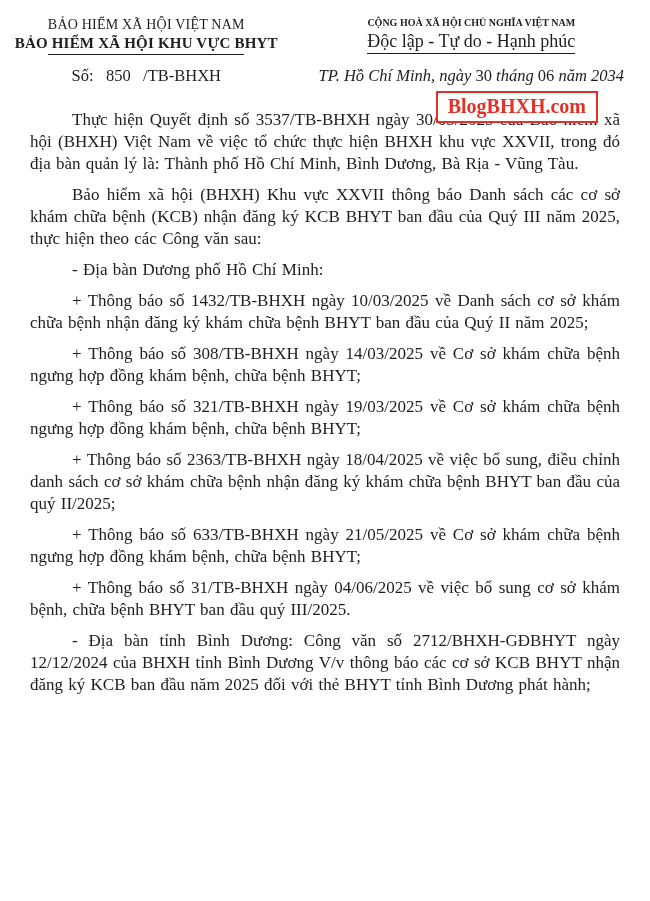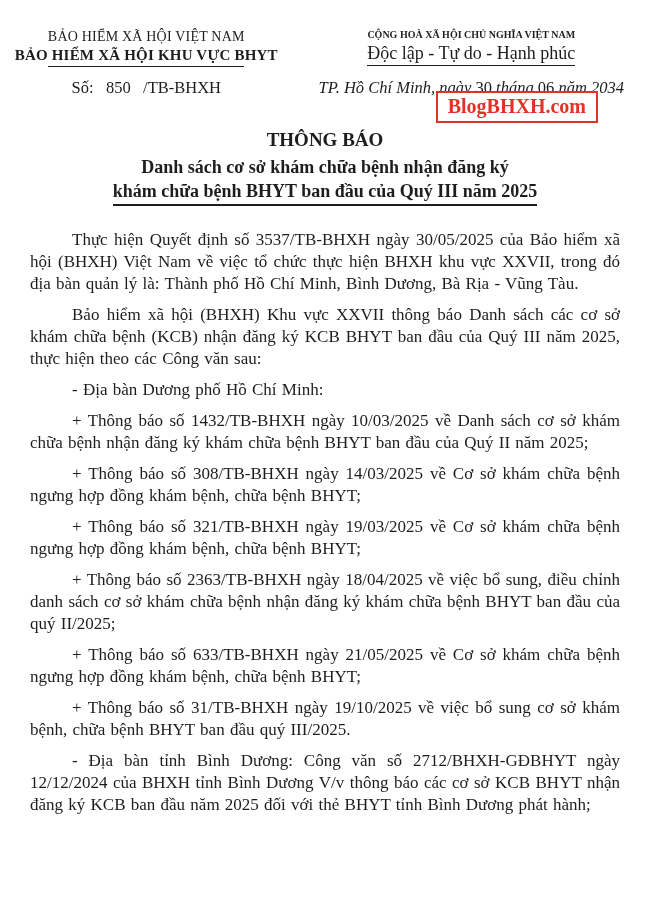--- a/index.html
+++ b/index.html
@@ -6,21 +6,21 @@
   .page {
     position: relative;
     width: 650px;
     height: 901px;
     background: #ffffff;
     font-family: "Liberation Serif", "DejaVu Serif", serif;
     color: #1d1d1d;
     overflow: hidden;
   }
   
-  .header { display: flex; padding-top: 29px; }
+  .header { display: flex; padding-top: 17px; }
   .h-col-left  { width: 45%; text-align: center; }
   .h-col-right { width: 55%; text-align: center; }
   .org-line1 { font-size: 14px; letter-spacing: 0.2px; }
   .org-line2 { font-size: 15px; font-weight: bold; margin-top: 2px; letter-spacing: 0.2px; }
   .org-rule  { width: 196px; border-bottom: 1.6px solid #1d1d1d; margin: 2px auto 0; height: 0; }
   .nat-line1 { font-size: 10px; font-weight: bold; }
   .nat-line2 {
     font-size: 18px; font-weight: normal;
     display: inline-block; border-bottom: 1.6px solid #1d1d1d;
     padding-bottom: 1px; margin-top: 3px;
@@ -74,34 +74,27 @@
 
   <div class="row2">
     <div class="doc-number">Số:   850   /TB-BHXH</div>
     <div class="place-date">
       <span>TP. Hồ Chí Minh, ngày </span><span class="upright">30</span><span> tháng </span><span class="upright">06</span><span> năm 2034</span>
     </div>
   </div>
 
   <div class="badge">BlogBHXH.com</div>
 
-  <div class="title-block">
-    <div class="title-1">THÔNG BÁO</div>
-    <div class="title-2">Danh sách cơ sở khám chữa bệnh nhận đăng ký</div>
-    <div class="title-3">
-      <span class="underlined">khám chữa bệnh BHYT ban đầu của Quý III năm 2025</span>
-    </div>
-  </div>
 
   <div class="doc-body">
     <p>Thực hiện Quyết định số 3537/TB-BHXH ngày 30/05/2025 của Bảo hiểm xã hội (BHXH) Việt Nam về việc tổ chức thực hiện BHXH khu vực XXVII, trong đó địa bàn quản lý là: Thành phố Hồ Chí Minh, Bình Dương, Bà Rịa - Vũng Tàu.</p>
     <p>Bảo hiểm xã hội (BHXH) Khu vực XXVII thông báo Danh sách các cơ sở khám chữa bệnh (KCB) nhận đăng ký KCB BHYT ban đầu của Quý III năm 2025, thực hiện theo các Công văn sau:</p>
     <p>- Địa bàn Dương phố Hồ Chí Minh:</p>
     <p>+ Thông báo số 1432/TB-BHXH ngày 10/03/2025 về Danh sách cơ sở khám chữa bệnh nhận đăng ký khám chữa bệnh BHYT ban đầu của Quý II năm 2025;</p>
     <p>+ Thông báo số 308/TB-BHXH ngày 14/03/2025 về Cơ sở khám chữa bệnh ngưng hợp đồng khám bệnh, chữa bệnh BHYT;</p>
     <p>+ Thông báo số 321/TB-BHXH ngày 19/03/2025 về Cơ sở khám chữa bệnh ngưng hợp đồng khám bệnh, chữa bệnh BHYT;</p>
     <p>+ Thông báo số 2363/TB-BHXH ngày 18/04/2025 về việc bổ sung, điều chỉnh danh sách cơ sở khám chữa bệnh nhận đăng ký khám chữa bệnh BHYT ban đầu của quý II/2025;</p>
     <p>+ Thông báo số 633/TB-BHXH ngày 21/05/2025 về Cơ sở khám chữa bệnh ngưng hợp đồng khám bệnh, chữa bệnh BHYT;</p>
-    <p>+ Thông báo số 31/TB-BHXH ngày 19/10/2025 về việc bổ sung cơ sở khám bệnh, chữa bệnh BHYT ban đầu quý III/2025.</p>
+    <p>+ Thông báo số 31/TB-BHXH ngày 04/06/2025 về việc bổ sung cơ sở khám bệnh, chữa bệnh BHYT ban đầu quý III/2025.</p>
     <p>- Địa bàn tỉnh Bình Dương: Công văn số 2712/BHXH-GĐBHYT ngày 12/12/2024 của BHXH tỉnh Bình Dương V/v thông báo các cơ sở KCB BHYT nhận đăng ký KCB ban đầu năm 2025 đối với thẻ BHYT tỉnh Bình Dương phát hành;</p>
   </div>
 
 </div>
 
 </body></html>

